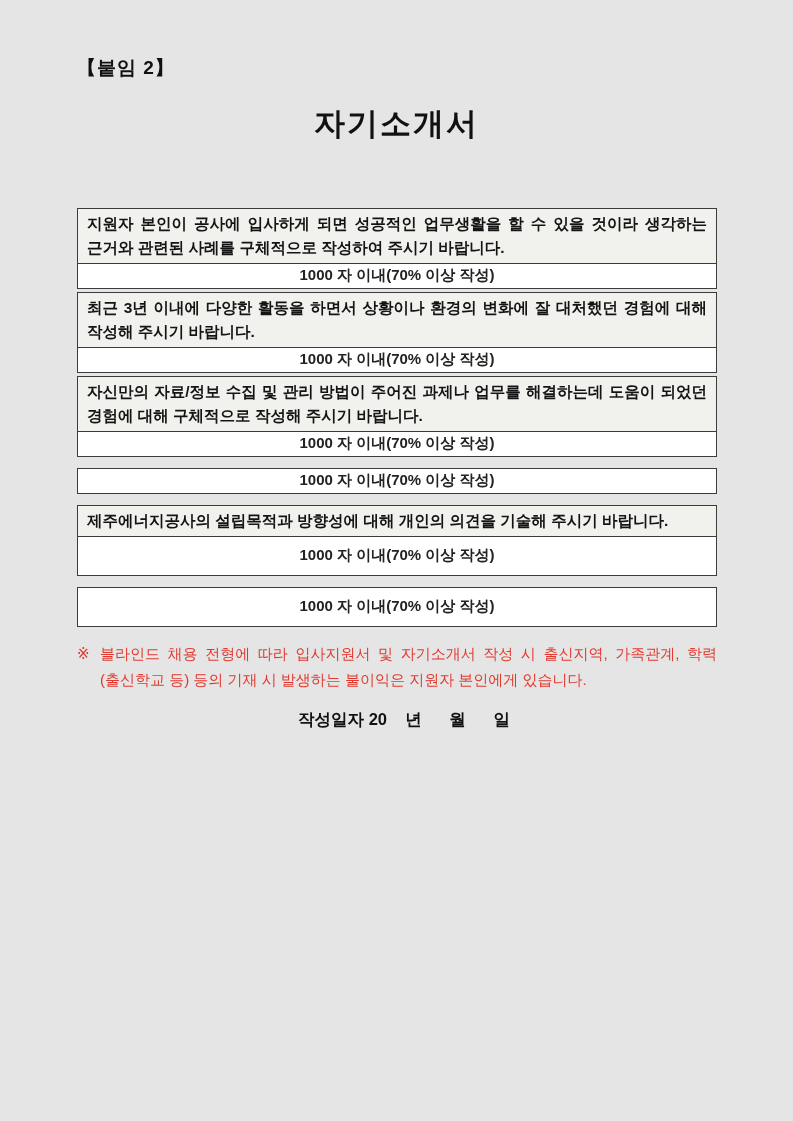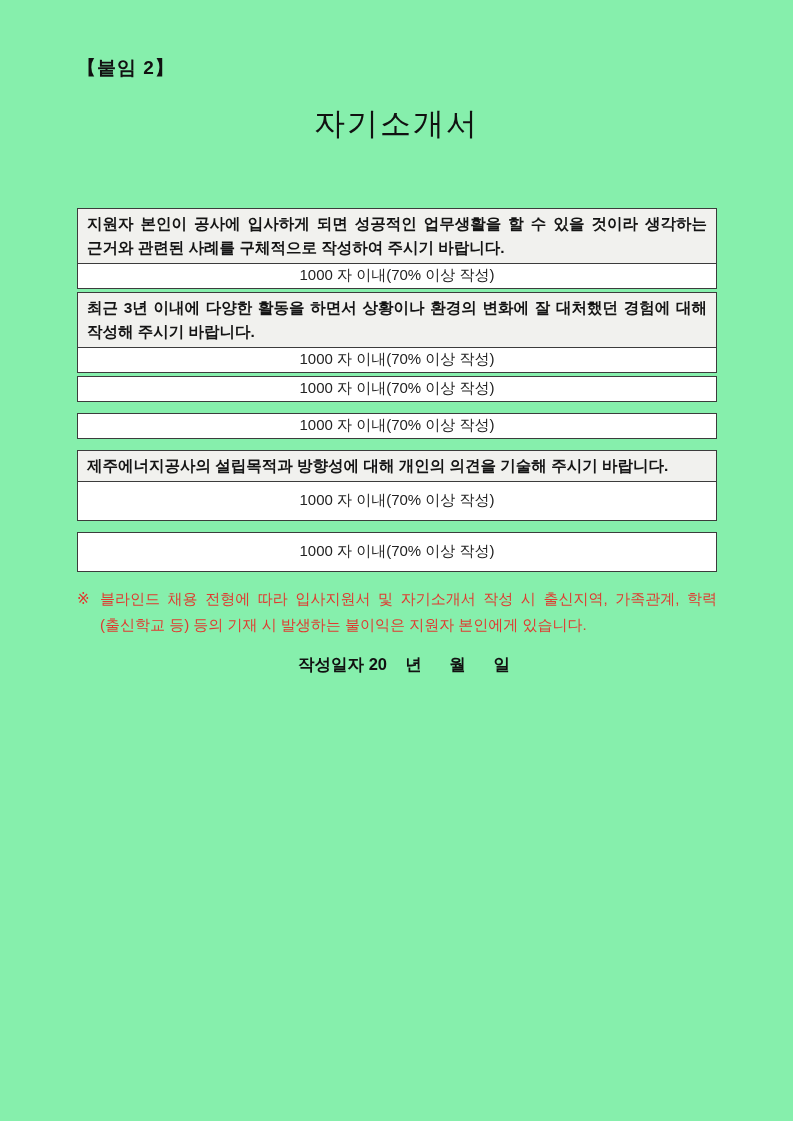--- a/index.html
+++ b/index.html
@@ -1,41 +1,41 @@
 <!DOCTYPE html>
 <html><head>
 <meta charset="utf-8">
 <style>
   html, body { margin: 0; padding: 0; background: #ffffff; }
   .page {
     position: relative;
     width: 793px;
     height: 1121px;
-    background: #86efac;
+    background: #e5e5e5;
     font-family: "Liberation Sans", "DejaVu Sans", sans-serif;
     color: #1a1a1a;
     overflow: hidden;
   }
   .attachment-label {
     position: absolute;
     left: 77px;
     top: 55px;
     font-size: 19px;
     font-weight: 700;
     letter-spacing: 1px;
     color: #111;
   }
   .doc-title {
     position: absolute;
     left: 0;
     top: 103px;
     width: 100%;
     text-align: center;
     font-size: 31px;
-    font-weight: 400;
+    font-weight: 700;
     letter-spacing: 2px;
     color: #111;
   }
   .content {
     position: absolute;
     left: 77px;
     top: 208px;
     width: 640px;
   }
   .qa-block {
@@ -54,20 +54,21 @@
     text-align: justify;
     color: #141414;
     word-break: keep-all;
   }
   .a-cell {
     text-align: center;
     padding: 2px 8px 3px 8px;
     font-size: 15px;
     color: #222;
     background: #ffffff;
+    font-weight: bold;
   }
   .qa-block.tall .a-cell { padding-top: 9px; padding-bottom: 10px; }
   .notice {
     display: flex;
     margin-top: 14px;
     color: #e03a30;
     font-size: 15px;
     line-height: 1.75;
   }
   .notice-marker {
@@ -104,20 +105,21 @@
       <div class="q-cell">지원자 본인이 공사에 입사하게 되면 성공적인 업무생활을 할 수 있을 것이라 생각하는 근거와 관련된 사례를 구체적으로 작성하여 주시기 바랍니다.</div>
       <div class="a-cell">1000 자 이내(70% 이상 작성)</div>
     </div>
 
     <div class="qa-block gap-sm">
       <div class="q-cell">최근 3년 이내에 다양한 활동을 하면서 상황이나 환경의 변화에 잘 대처했던 경험에 대해 작성해 주시기 바랍니다.</div>
       <div class="a-cell">1000 자 이내(70% 이상 작성)</div>
     </div>
 
     <div class="qa-block gap-lg">
+      <div class="q-cell">자신만의 자료/정보 수집 및 관리 방법이 주어진 과제나 업무를 해결하는데 도움이 되었던 경험에 대해 구체적으로 작성해 주시기 바랍니다.</div>
       <div class="a-cell">1000 자 이내(70% 이상 작성)</div>
     </div>
 
     <div class="qa-block gap-lg">
       <div class="a-cell">1000 자 이내(70% 이상 작성)</div>
     </div>
 
     <div class="qa-block tall gap-lg">
       <div class="q-cell">제주에너지공사의 설립목적과 방향성에 대해 개인의 의견을 기술해 주시기 바랍니다.</div>
       <div class="a-cell">1000 자 이내(70% 이상 작성)</div>

